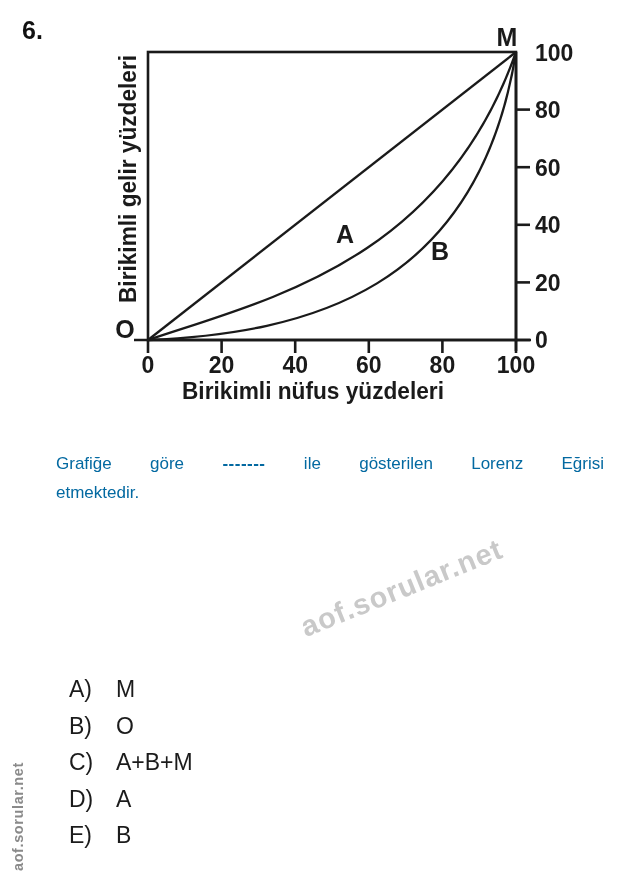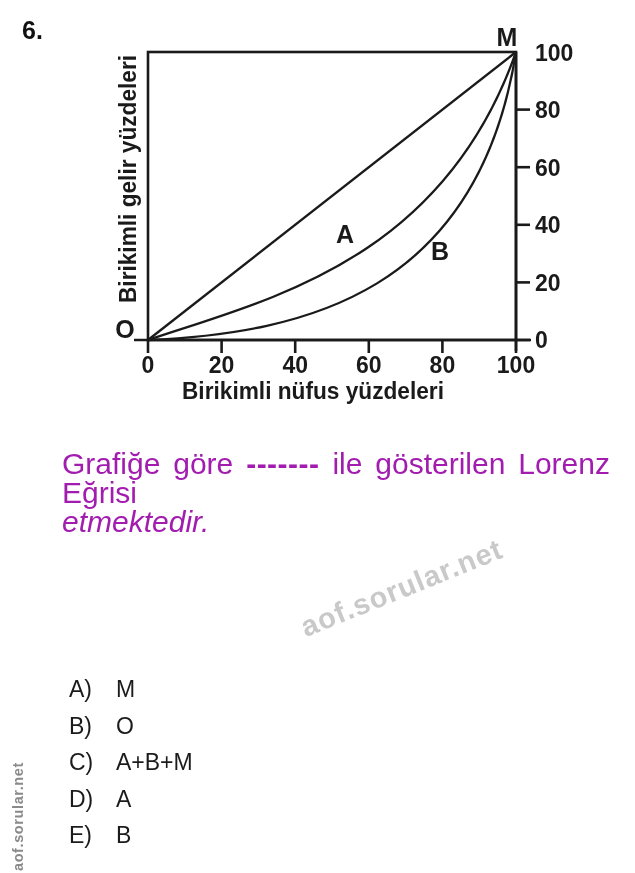--- a/index.html
+++ b/index.html
@@ -13,27 +13,27 @@
   }
   .chart{position:absolute;left:0;top:0;width:635px;height:430px;}
   .chart text{
     font-family:"Liberation Sans","DejaVu Sans",sans-serif;
     font-weight:600;fill:#1a1a1a;
   }
   .tick-label{font-size:23px;}
   .axis-title{font-size:23px;}
   .point-label{font-size:25px;}
   .para{
-    position:absolute;left:62px;width:548px;font-size:30px;line-height:29px;
-    color:#a21caf;z-index:2;
+    position:absolute;left:56px;width:548px;font-size:17px;line-height:29px;
+    color:#0369a1;z-index:2;
   }
   .p1{top:449px;}
   .p2{top:564px;font-weight:bold;}
   .jline{text-align:justify;text-align-last:justify;white-space:normal;}
-  .jline-last{text-align:left;font-style:italic;}
+  .jline-last{text-align:left;}
   .blank{font-weight:bold;letter-spacing:0.5px;}
   .opts{position:absolute;left:69px;top:676px;font-size:23px;z-index:2;}
   .opt{display:flex;align-items:flex-start;height:36.6px;}
   .opt-label{width:47px;flex:0 0 47px;}
   .opt-value{flex:1;}
   .wm-side{
     position:absolute;left:10px;top:871px;transform-origin:0 0;transform:rotate(-90deg);
     font-size:14.5px;font-weight:bold;color:#8a8a8a;letter-spacing:0.6px;
     white-space:nowrap;z-index:1;
   }

